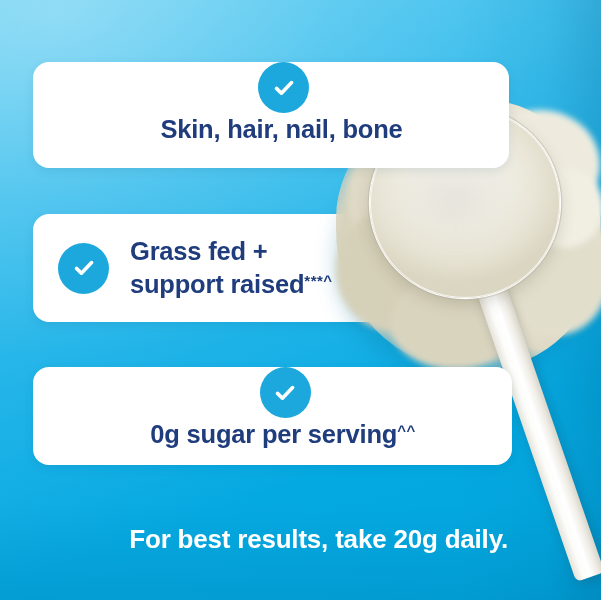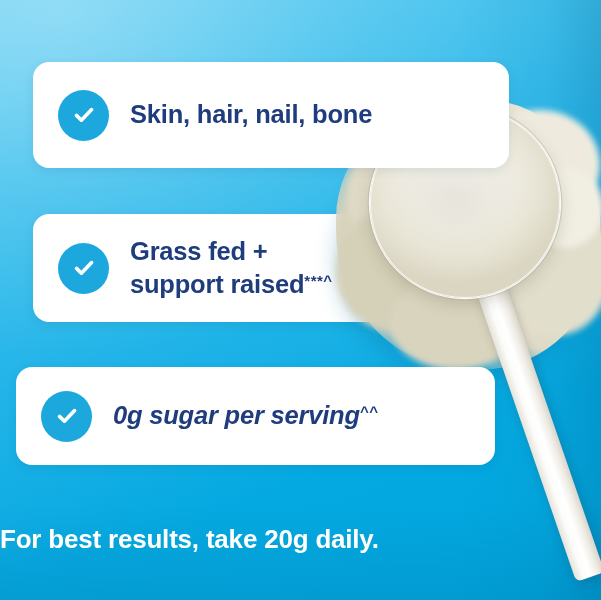--- a/index.html
+++ b/index.html
@@ -156,25 +156,25 @@
   .card {
     position: absolute;
     background: #FFFFFF;
     border-radius: 16px;
     box-shadow: 0 3px 10px rgba(0,70,110,0.10);
     display: flex;
     align-items: center;
   }
   .card-1 { left: 33px; top: 62px;  width: 476px; height: 106px; }
   .card-2 { left: 33px; top: 214px; width: 476px; height: 108px; }
-  .card-3 { left: 16px; top: 367px; width: 479px; height: 98px; font-style: italic;  }
+  .card-3 { left: 33px; top: 367px; width: 479px; height: 98px;  }
 
   
   .below-photo { z-index: 2; }
-  .above-photo { z-index: 6; }
+  .above-photo { z-index: 6; flex-direction: column; }
   .photo { z-index: 4; }
 
   .check {
     flex: 0 0 auto;
     width: 51px;
     height: 51px;
     margin-left: 25px;
     border-radius: 50%;
     background: #1CA8DD;
     display: flex;
@@ -197,21 +197,21 @@
     vertical-align: 7px;
     letter-spacing: 0.5px;
   }
 
   
   .footer {
     position: absolute;
     left: 0;
     top: 524px;
     width: 508px;
-    text-align: left;
+    text-align: right;
     color: #FFFFFF;
     font-weight: bold;
     font-size: 26px;
     letter-spacing: -0.2px;
     z-index: 8;
   }
 </style>
 </head>
 <body>
 

